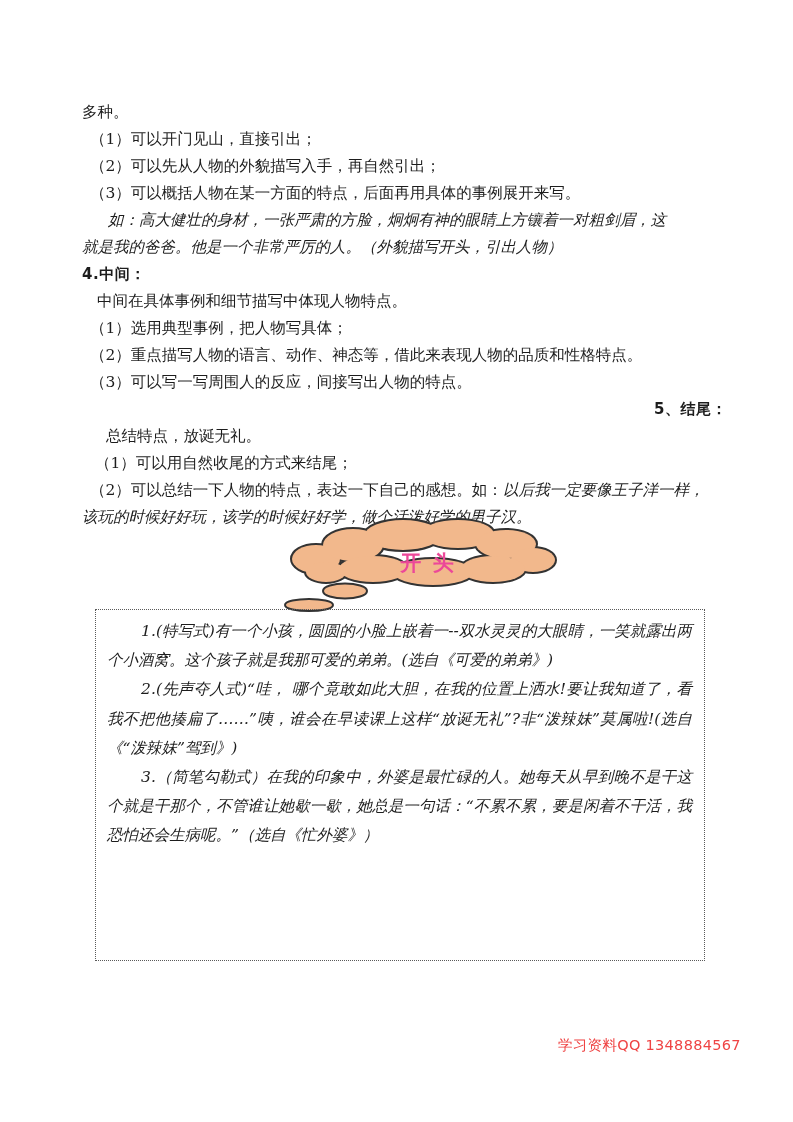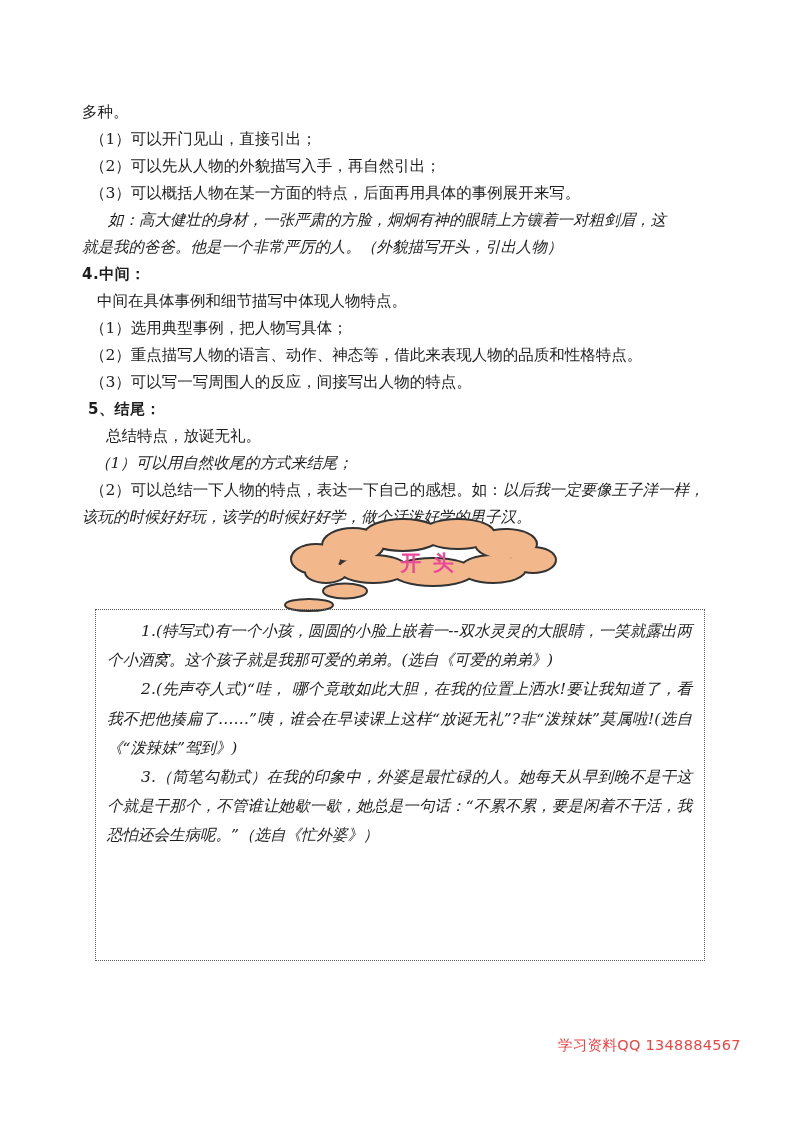--- a/index.html
+++ b/index.html
@@ -12,23 +12,23 @@
     overflow: hidden;
   }
   .page { position: absolute; inset: 0; padding-left: 20px; }
 
   
   .outline {
     position: absolute; left: 82px; top: 99px; width: 645px;
     font-size: 15.5px; line-height: 27px;
   }
   .ln { white-space: nowrap; }
-  .in6  { padding-left: 6px; }
+  .in6  { padding-left: 6px; text-align: right; }
   .in8  { padding-left: 8px; }
-  .in13 { padding-left: 13px; font-style: italic; }
+  .in13 { padding-left: 13px; }
   .in15 { padding-left: 15px; }
   .in24 { padding-left: 24px; }
   .in26 { padding-left: 26px; }
   .hd {
     font-weight: bold;
     font-family: "DejaVu Sans", "Liberation Sans", sans-serif;
     font-size: 15px;
     letter-spacing: 0.5px;
   }
   .kai { font-style: italic; }

